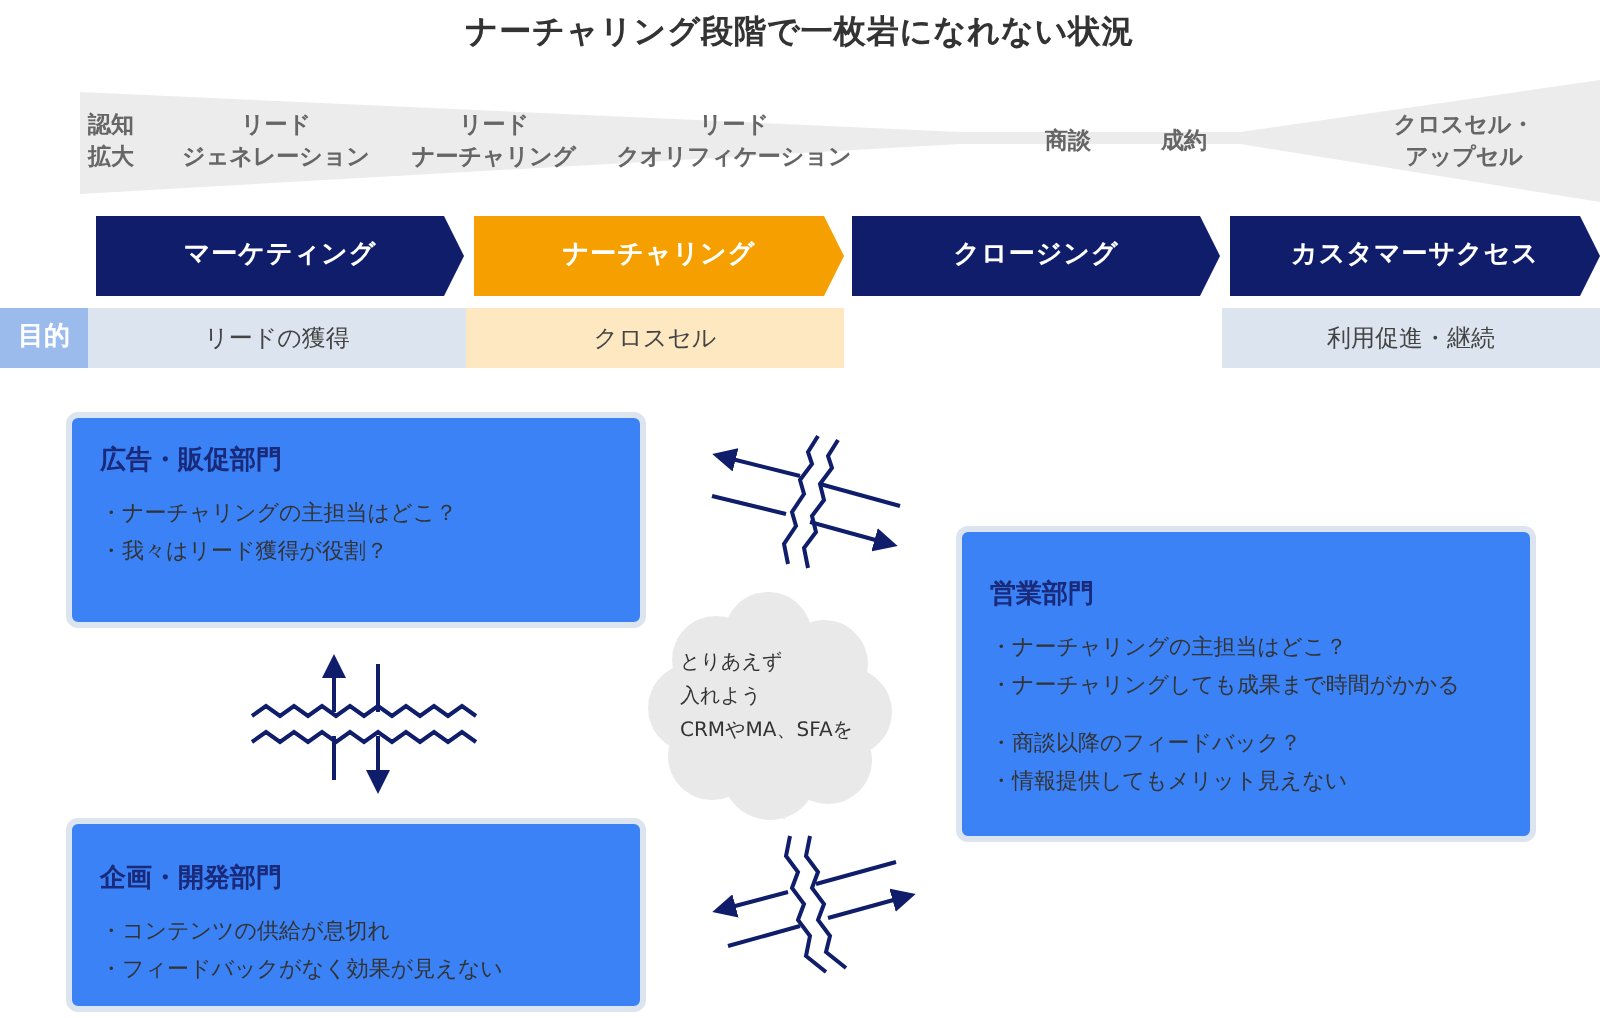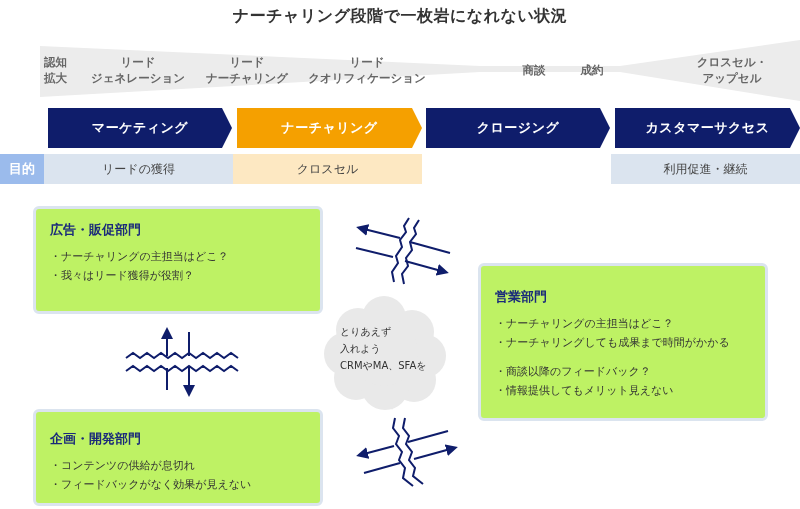--- a/index.html
+++ b/index.html
@@ -7,21 +7,21 @@
   body { position: relative; font-family: "DejaVu Sans", "Liberation Sans", sans-serif; color: #333; }
 
   .title { position: absolute; left: 0; top: 6px; width: 800px; text-align: center; font-size: 16px; font-weight: bold; color: #333; letter-spacing: 0.5px; }
   .stage-label { position: absolute; font-size: 11.5px; color: #666; font-weight: bold; text-align: center; line-height: 16px; white-space: nowrap; }
   .chev-label { position: absolute; top: 108px; height: 40px; line-height: 40px; text-align: center; color: #fff; font-size: 13px; font-weight: bold; letter-spacing: 0.5px; }
 
   .purpose-row { position: absolute; top: 154px; height: 30px; left: 0; width: 720px; }
   .purpose-head { position: absolute; left: 0; top: 0; width: 44px; height: 30px; background: #9bbbec; color: #fff; font-size: 13px; font-weight: bold; line-height: 30px; text-align: center; }
   .purpose-cell { position: absolute; top: 0; height: 30px; line-height: 30px; text-align: center; font-size: 12px; color: #444; }
 
-  .card { position: absolute; background: #bef264; border: 3px solid #dbe4ef; border-radius: 6px; padding: 12px 14px; }
+  .card { position: absolute; background: #3b82f6; border: 3px solid #dbe4ef; border-radius: 6px; padding: 12px 14px; }
   .card-title { font-size: 13px; font-weight: bold; color: #1a2a7a; margin-bottom: 8px; }
   .card-line { font-size: 11px; color: #333; line-height: 19px; white-space: nowrap; }
   .card-gap { height: 10px; }
 
   .bubble-text { position: absolute; left: 340px; top: 323px; width: 116px; text-align: left; font-size: 10px; color: #333; line-height: 17px; }
 
   svg.overlay { position: absolute; left: 0; top: 0; }
 </style>
 </head>
 <body>

